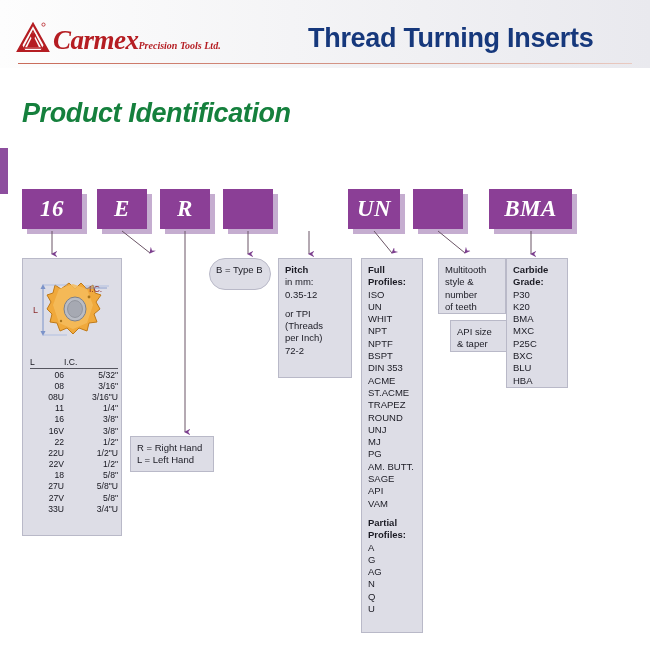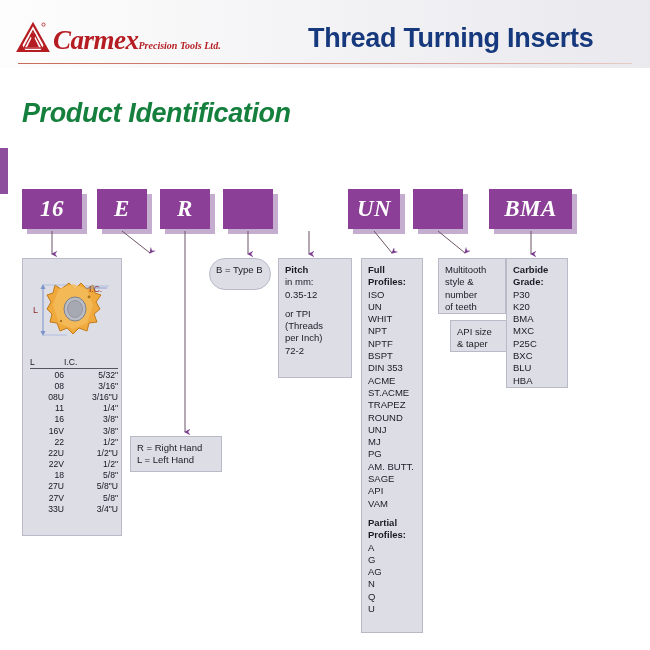--- a/index.html
+++ b/index.html
@@ -262,21 +262,21 @@
           </tr>
         </tbody>
     </table>
   </div>
 
 
   <div class="dbox" style="left:209px;top:258px;width:62px;height:32px;border-radius:16px;">
     <div>B = Type B</div>
   </div>
 
-  <div class="dbox" style="left:130px;top:436px;width:92px;height:36px;">
+  <div class="dbox" style="left:130px;top:436px;width:84px;height:36px;">
     <div>R = Right Hand</div>
     <div>L = Left Hand</div>
   </div>
 
   <div class="dbox" style="left:278px;top:258px;width:74px;height:120px;">
     <div><b>Pitch</b></div>
     <div>in mm:</div>
     <div>0.35-12</div>
     <span class="blank"></span>
     <div>or TPI</div>

